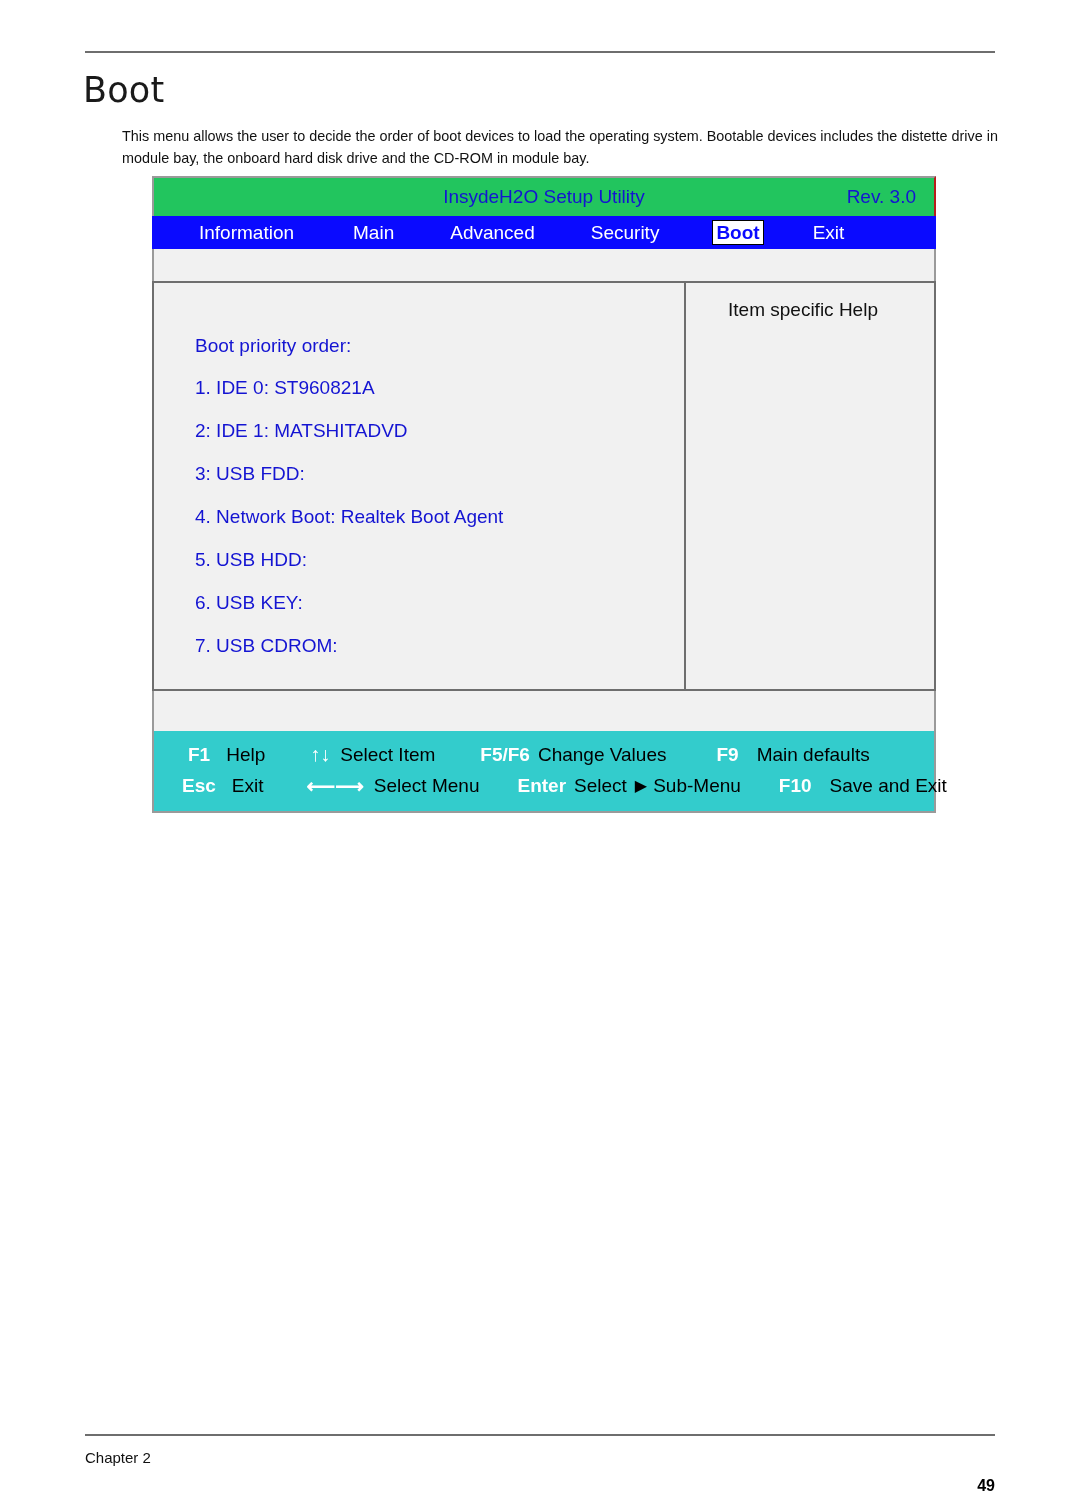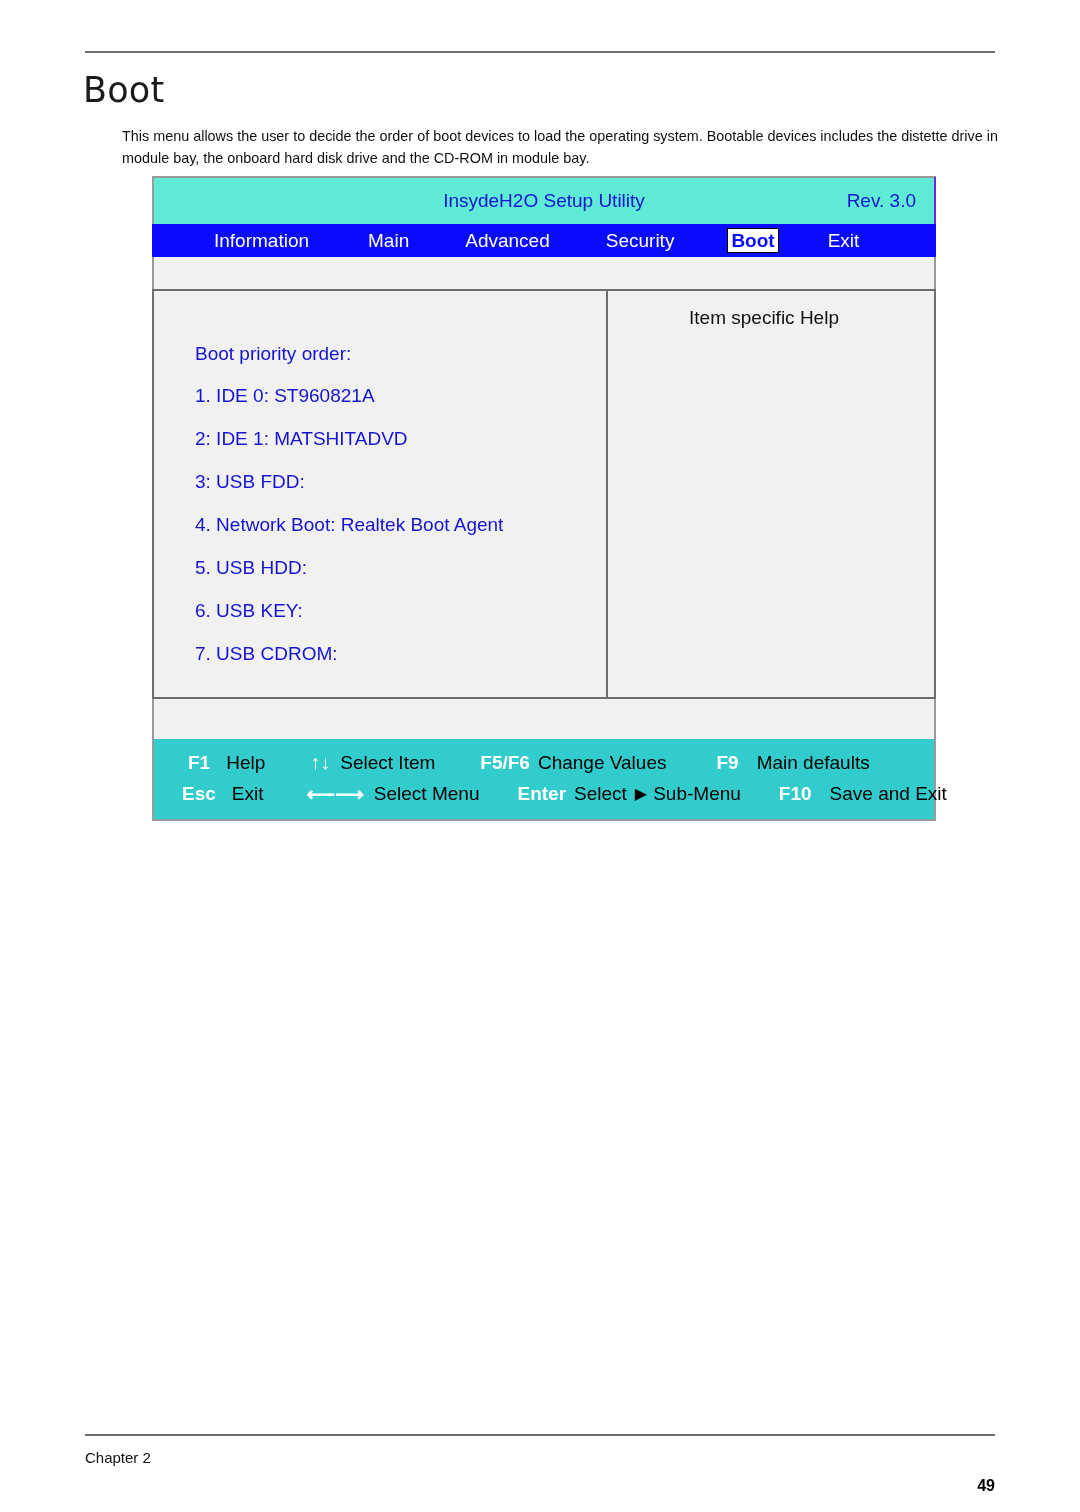--- a/index.html
+++ b/index.html
@@ -53,25 +53,25 @@
   
   .bios {
     position: absolute;
     left: 152px;
     top: 176px;
     width: 784px;
     background: #f1f1f1;
   }
   .bios-title {
     position: relative;
-    height: 48px;
-    background: #5eead4;
+    height: 40px;
+    background: #22c55e;
     border-left: 2px solid #9a9a9a;
     border-top: 2px solid #9a9a9a;
-    border-right: 2px solid #6d28d9;
+    border-right: 2px solid #b91c1c;
     box-sizing: border-box;
   }
   .bios-title-text {
     position: absolute;
     left: 0;
     right: 0;
     top: 50%;
     transform: translateY(-50%);
     text-align: center;
     font-size: 19px;
@@ -86,21 +86,21 @@
     color: #1414d2;
   }
 
   .menubar {
     position: relative;
     height: 33px;
     background: #0a0aff;
     display: flex;
     align-items: center;
     box-sizing: border-box;
-    padding: 0 6px 0 20px;
+    padding: 0 6px 0 5px;
   }
   .menu-item {
     color: #ffffff;
     font-size: 19px;
     line-height: 23px;
     padding: 1px 4px;
     white-space: nowrap;
   }
   .menu-item.active {
     background: #ffffff;
@@ -125,21 +125,21 @@
   }
 
   .bios-body {
     display: flex;
     height: 410px;
     background: #f1f1f1;
     border: 2px solid #6e6e6e;
     box-sizing: border-box;
   }
   .panel-left {
-    width: 454px;
+    width: 532px;
     box-sizing: border-box;
     border-right: 2px solid #6e6e6e;
     position: relative;
     padding-left: 17px;
   }
   .panel-right {
     flex: 1;
     box-sizing: border-box;
     position: relative;
   }

